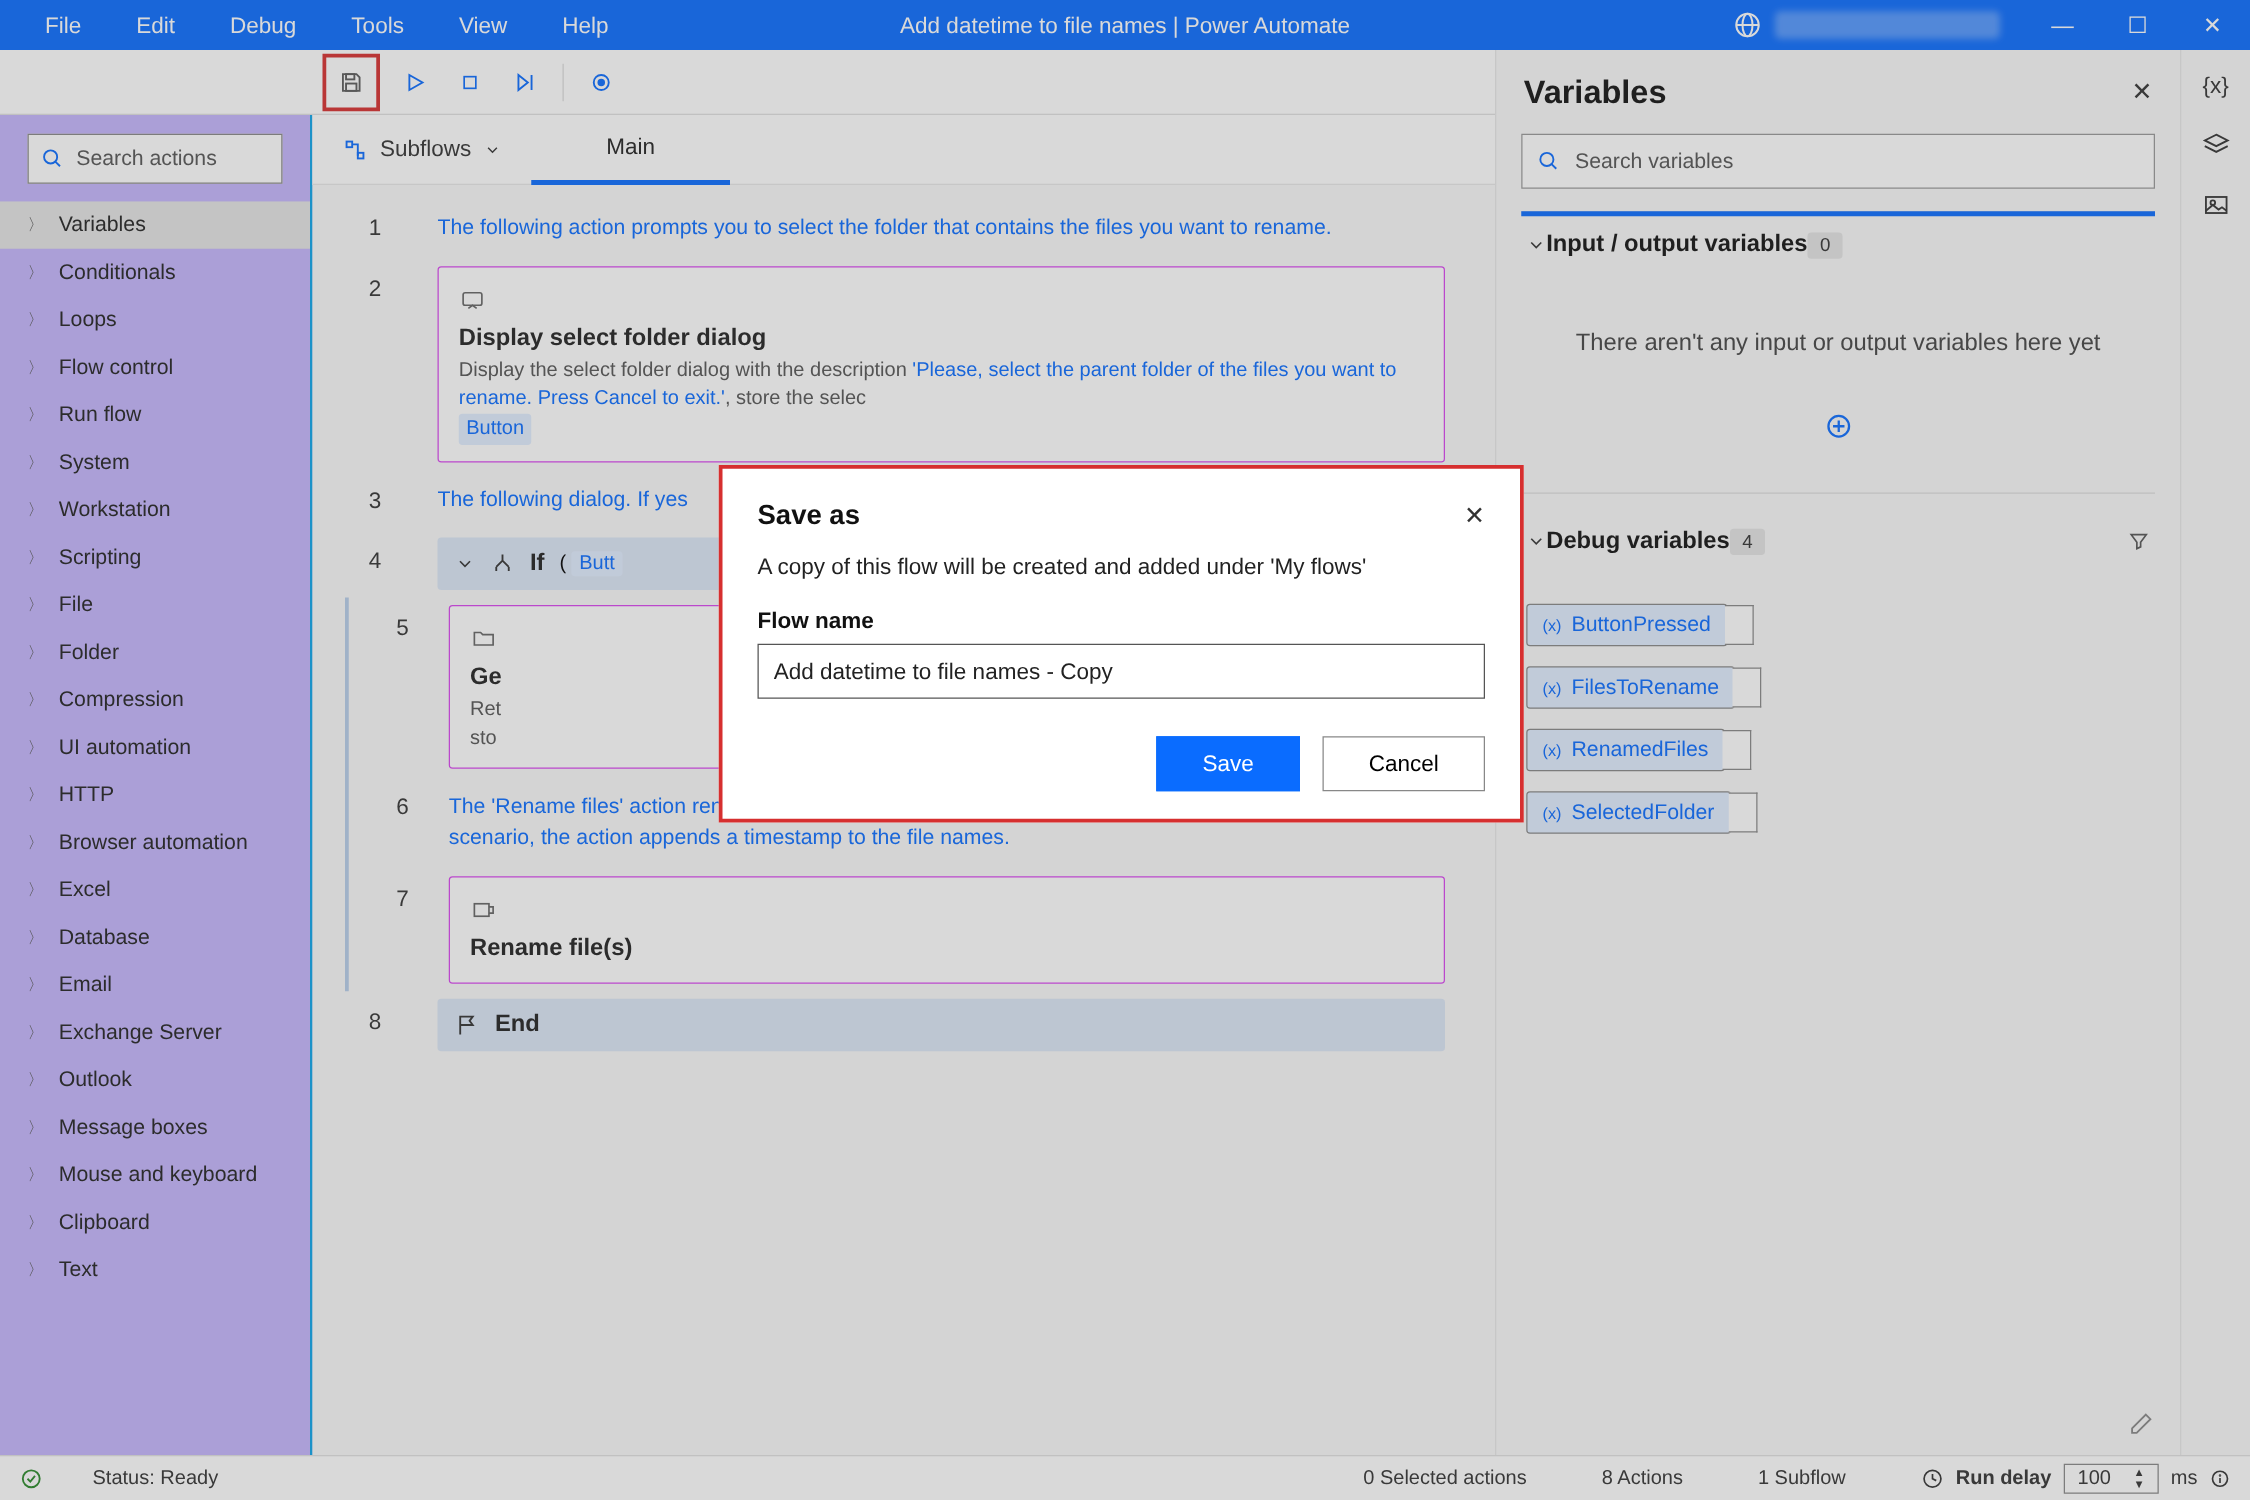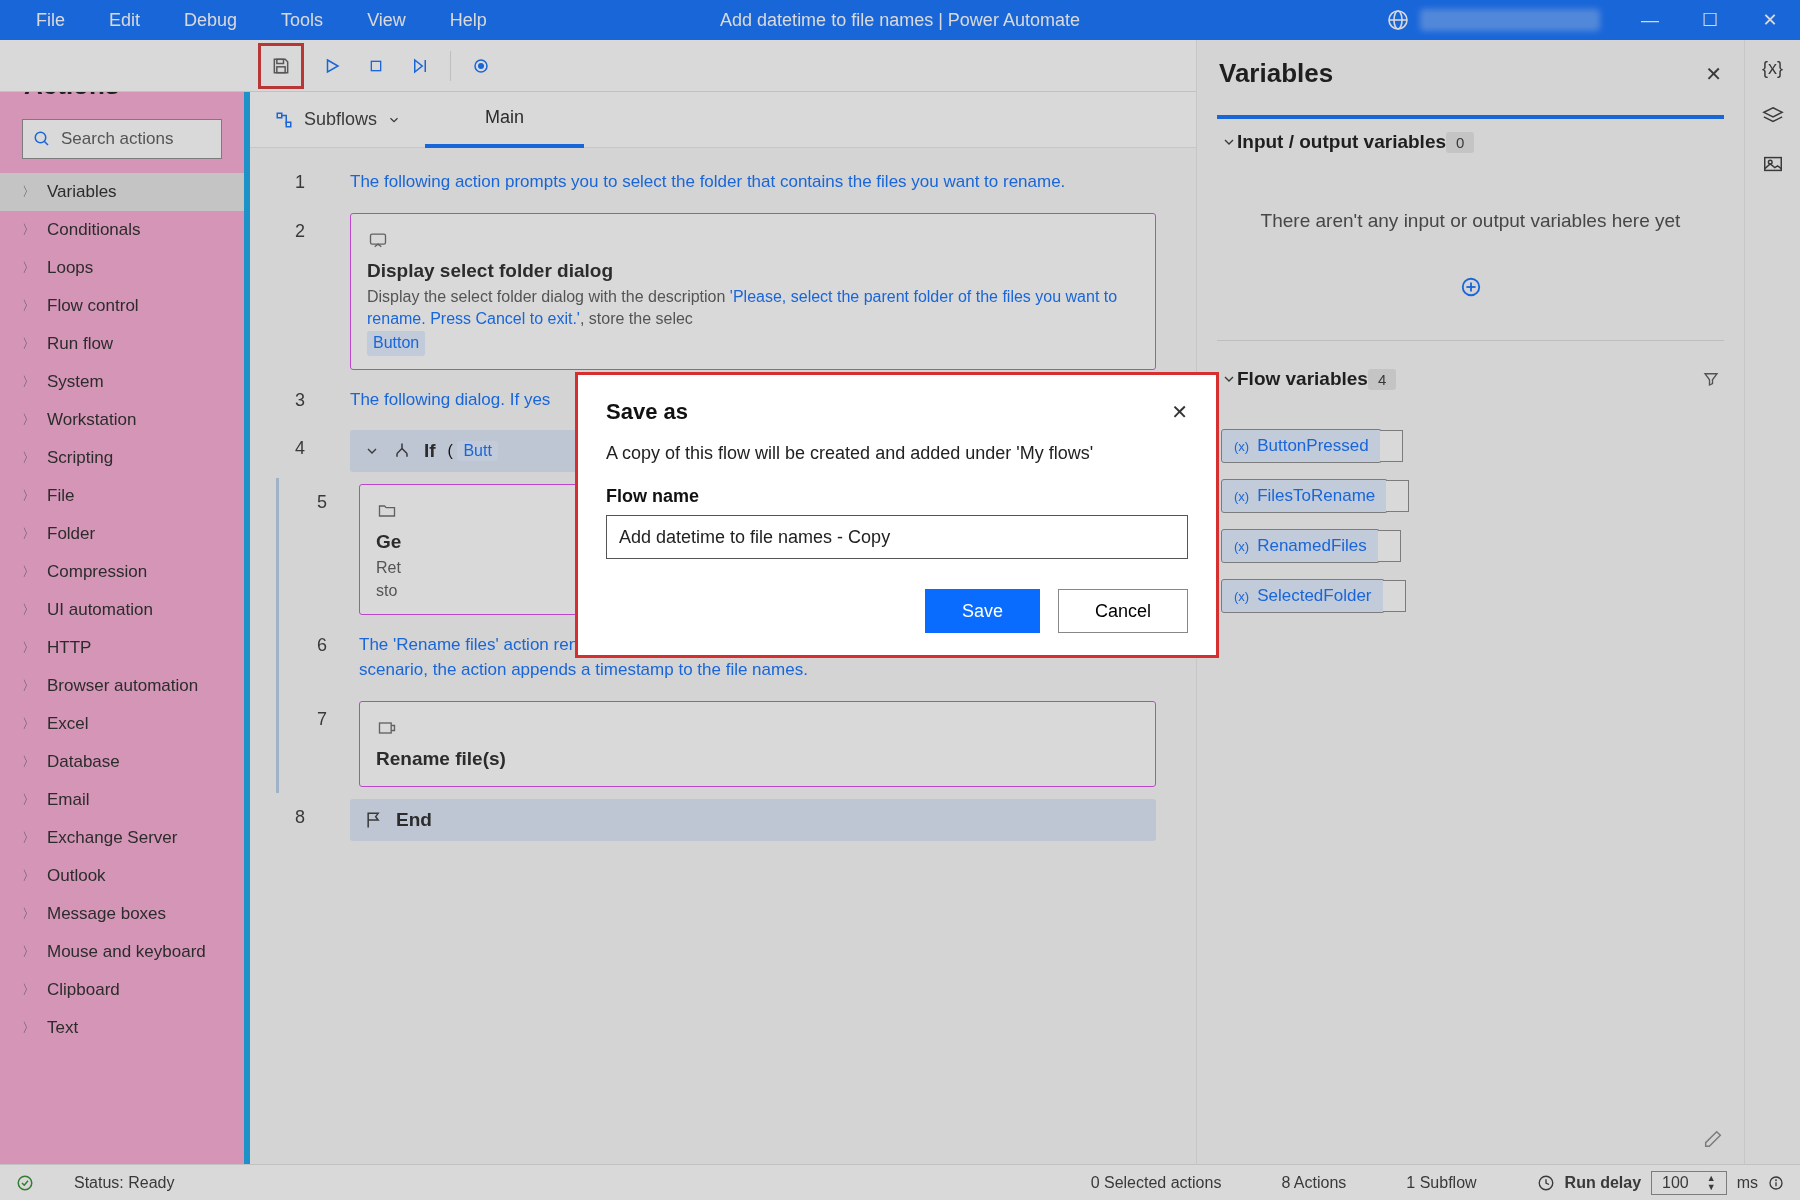--- a/index.html
+++ b/index.html
@@ -19,21 +19,21 @@
 .acct .blur { width:180px; height:22px; background:rgba(255,255,255,0.3); filter:blur(3px); border-radius:4px; }
 
 
 .toolbar { height:52px; background:#fff; border-bottom:1px solid #e0e0e0; display:flex; align-items:center; padding-left:260px; position:relative; }
 .toolbar .tbtn { width:44px; height:44px; display:flex; align-items:center; justify-content:center; color:#0a6cff; }
 .toolbar .savebtn { position:absolute; left:258px; top:3px; width:46px; height:46px; border:3px solid #d62f2f; display:flex; align-items:center; justify-content:center; color:#5a5a5a; }
 .toolbar .sep { width:1px; height:30px; background:#ddd; margin:0 8px; }
 .toolbar .searcharea { position:absolute; right:18px; width:60px; height:44px; display:flex; align-items:center; justify-content:center; color:#0a6cff; border-left:1px solid #e0e0e0; }
 
 
-.leftpanel { position:absolute; left:0; top:52px; bottom:36px; width:250px; background:#f9a8d4; border-right:6px solid #0ea5e9; }
+.leftpanel { position:absolute; left:0; top:40px; bottom:36px; width:250px; background:#c4b5fd; border-right:2px solid #0ea5e9; }
 .leftpanel h2 { font-size:26px; font-weight:600; padding:18px 24px 10px; color:#111; }
 .searchbox { margin:8px 22px 14px; height:40px; border:1px solid #888; background:#fff; display:flex; align-items:center; padding:0 10px; color:#555; font-size:17px; gap:10px; }
 .searchbox svg { color:#0a6cff; }
 .catlist { overflow:hidden; }
 .catitem { display:flex; align-items:center; height:38px; padding-left:22px; font-size:17px; color:#222; gap:12px; }
 .catitem.selected { background:#e4e4e4; }
 .catitem .chev { color:#555; font-size:13px; }
 
 
 .midarea { position:absolute; left:250px; right:604px; top:92px; bottom:36px; background:#f9f9f9; }
@@ -371,20 +371,27 @@
       </div>
       </div>
   </div>
 </div>
 
 <div class="rightpanel">
   <div class="header">
     <h2>Variables</h2>
     <span style="font-size:20px;color:#333">✕</span>
   </div>
+  <div class="searchvar">
+    <svg width="18" height="18" viewBox="0 0 24 24" fill="none" stroke="#0a6cff" stroke-width="2">
+        <circle cx="10" cy="10" r="7"></circle>
+        <line x1="20" y1="20" x2="15" y2="15"></line>
+      </svg>
+    <span>Search variables</span>
+  </div>
   <div class="section">
     <div class="sechead blue">
       <svg width="16" height="16" viewBox="0 0 24 24" fill="none" stroke="#333" stroke-width="2">
           <polyline points="6,9 12,15 18,9"></polyline>
         </svg>
       <span>Input / output variables</span>
       <span class="badge">0</span>
     </div>
     <div class="emptyvars">There aren't any input or output variables here yet</div>
     <div class="plusbtn">
@@ -393,21 +400,21 @@
           <line x1="12" y1="7" x2="12" y2="17"></line>
           <line x1="7" y1="12" x2="17" y2="12"></line>
         </svg>
       </div>
   </div>
   <div class="section">
     <div class="sechead">
       <svg width="16" height="16" viewBox="0 0 24 24" fill="none" stroke="#333" stroke-width="2">
           <polyline points="6,9 12,15 18,9"></polyline>
         </svg>
-      <span>Flow variables</span>
+      <span>Debug variables</span>
       <span class="badge">4</span>
       <span class="filterbtn">
           <svg width="18" height="18" viewBox="0 0 24 24" fill="none" stroke="currentColor" stroke-width="1.8">
             <path d="M4 5h16l-6 8v5l-4 2v-7z"></path>
           </svg>
         </span>
     </div>
     <div id="varitems" style="padding:4px 0">
         <div><span class="varchip">
             <span class="vx">(x)</span>

